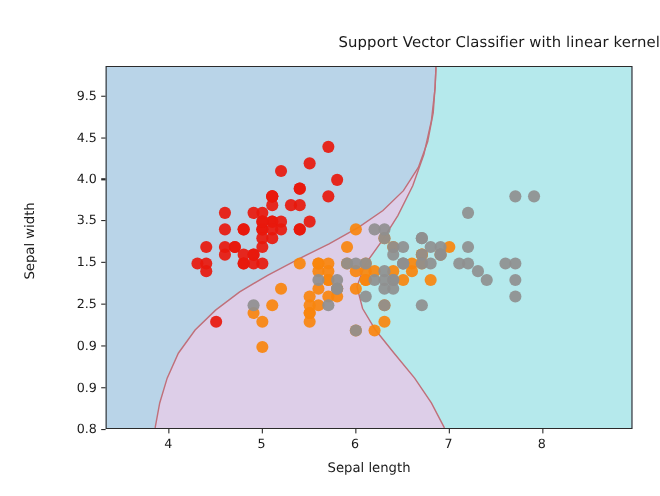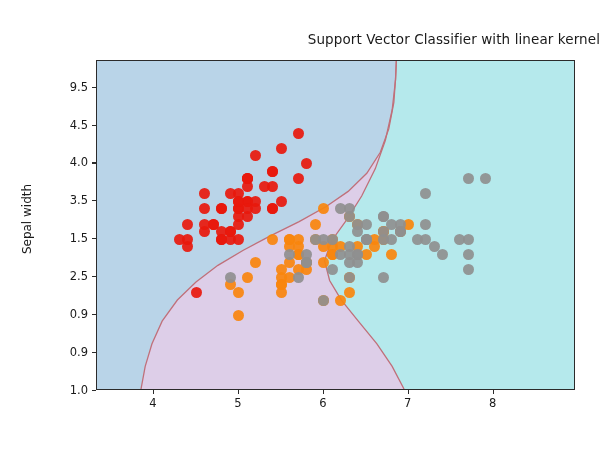--- a/index.html
+++ b/index.html
@@ -248,21 +248,21 @@
         <div class="pt" style="left: 286.2px; top: 178.3px; background: rgb(143, 143, 143);"></div>
         <div class="pt" style="left: 252.2px; top: 216.2px; background: rgb(143, 143, 143);"></div>
         <div class="pt" style="left: 269.2px; top: 178.3px; background: rgb(143, 143, 143);"></div>
         <div class="pt" style="left: 243.7px; top: 147.9px; background: rgb(143, 143, 143);"></div>
         <div class="pt" style="left: 218.3px; top: 178.3px; background: rgb(143, 143, 143);"></div>
       </div>
   </div>
 
   <div id="yticks">
       <div class="ytick-mark" style="top: 390px;"></div>
-      <div class="ytick-lbl" style="top: 390px;">1.0</div>
+      <div class="ytick-lbl" style="top: 390px;">0.8</div>
       <div class="ytick-mark" style="top: 352.1px;"></div>
       <div class="ytick-lbl" style="top: 352.1px;">0.9</div>
       <div class="ytick-mark" style="top: 314.1px;"></div>
       <div class="ytick-lbl" style="top: 314.1px;">0.9</div>
       <div class="ytick-mark" style="top: 276.2px;"></div>
       <div class="ytick-lbl" style="top: 276.2px;">2.5</div>
       <div class="ytick-mark" style="top: 238.3px;"></div>
       <div class="ytick-lbl" style="top: 238.3px;">1.5</div>
       <div class="ytick-mark" style="top: 200.3px;"></div>
       <div class="ytick-lbl" style="top: 200.3px;">3.5</div>
@@ -279,15 +279,16 @@
       <div class="xtick-mark" style="left: 237.8px;"></div>
       <div class="xtick-lbl" style="left: 237.8px;">5</div>
       <div class="xtick-mark" style="left: 322.8px;"></div>
       <div class="xtick-lbl" style="left: 322.8px;">6</div>
       <div class="xtick-mark" style="left: 407.7px;"></div>
       <div class="xtick-lbl" style="left: 407.7px;">7</div>
       <div class="xtick-mark" style="left: 492.6px;"></div>
       <div class="xtick-lbl" style="left: 492.6px;">8</div>
     </div>
 
+  <div class="xlabel">Sepal length</div>
   <div class="ylabel">Sepal width</div>
 
 </div>
 
 </body></html>

